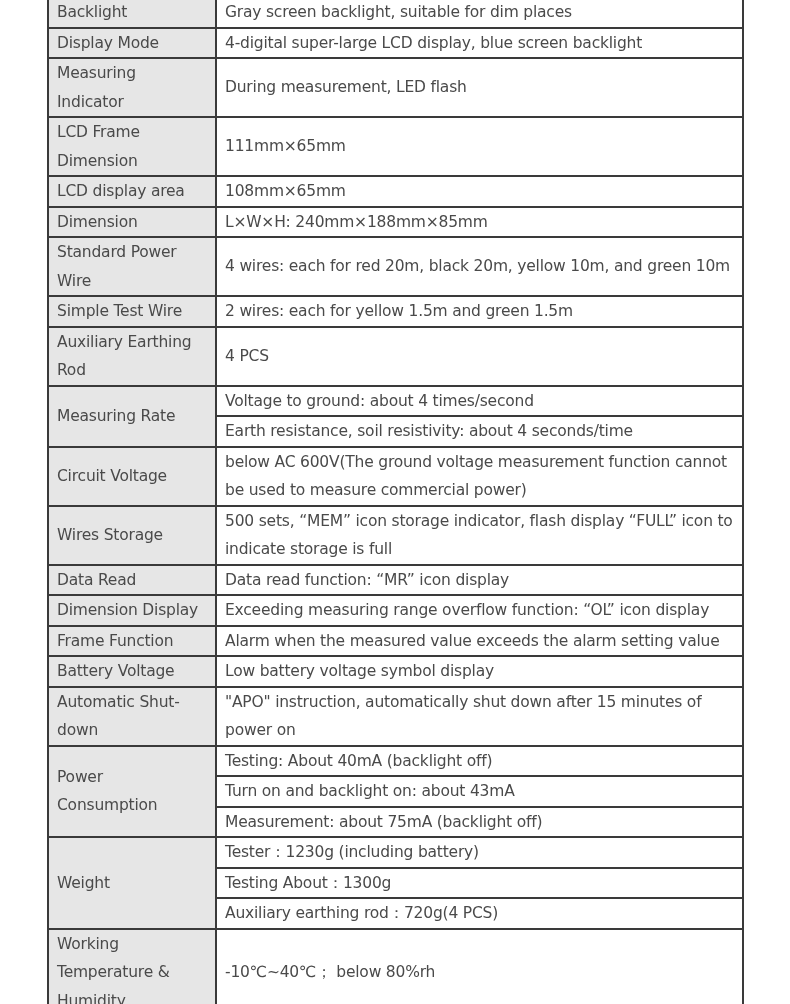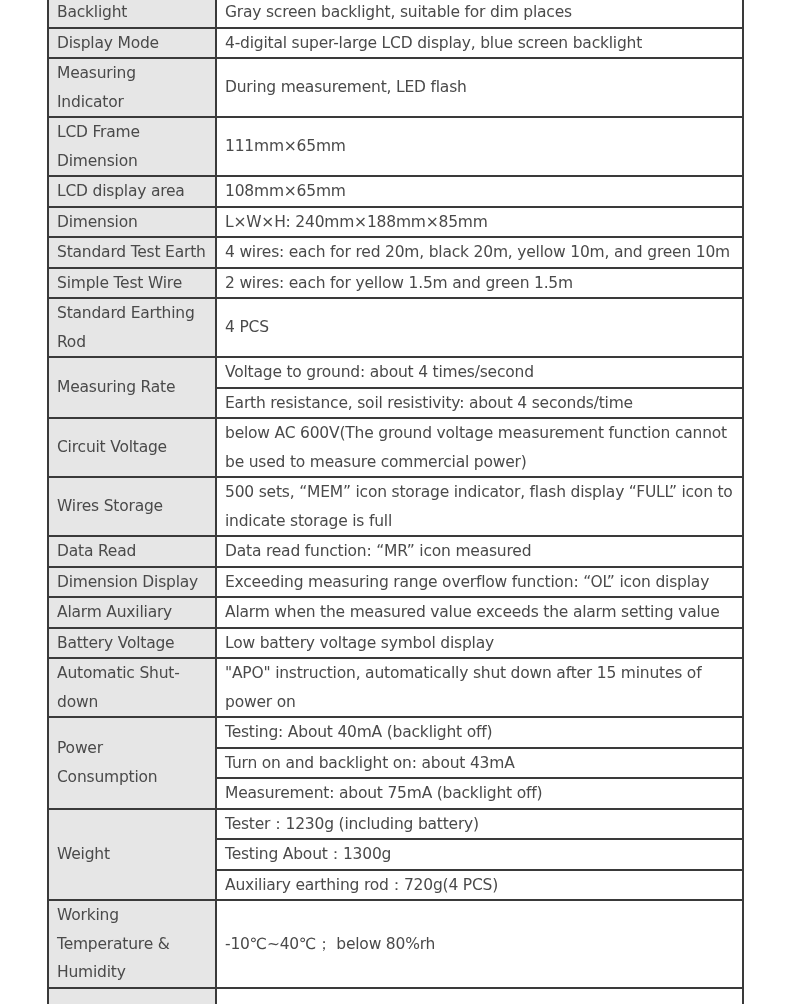--- a/index.html
+++ b/index.html
@@ -41,56 +41,56 @@
       </tr>
       <tr>
         <td class="label" rowspan="1">LCD display area</td>
         <td class="val">108mm×65mm</td>
       </tr>
       <tr>
         <td class="label" rowspan="1">Dimension</td>
         <td class="val">L×W×H: 240mm×188mm×85mm</td>
       </tr>
       <tr>
-        <td class="label" rowspan="1">Standard Test Earth</td>
+        <td class="label" rowspan="1">Standard Power Wire</td>
         <td class="val">4 wires: each for red 20m, black 20m, yellow 10m, and green 10m</td>
       </tr>
       <tr>
         <td class="label" rowspan="1">Simple Test Wire</td>
         <td class="val">2 wires: each for yellow 1.5m and green 1.5m</td>
       </tr>
       <tr>
-        <td class="label" rowspan="1">Standard Earthing Rod</td>
+        <td class="label" rowspan="1">Auxiliary Earthing Rod</td>
         <td class="val">4 PCS</td>
       </tr>
       <tr>
         <td class="label" rowspan="2">Measuring Rate</td>
         <td class="val">Voltage to ground: about 4 times/second</td>
       </tr>
       <tr>
         <td class="val">Earth resistance, soil resistivity: about 4 seconds/time</td>
       </tr>
       <tr>
         <td class="label" rowspan="1">Circuit Voltage</td>
         <td class="val">below AC 600V(The ground voltage measurement function cannot be used to measure commercial power)</td>
       </tr>
       <tr>
         <td class="label" rowspan="1">Wires Storage</td>
         <td class="val">500 sets, “MEM” icon storage indicator, flash display “FULL” icon to indicate storage is full</td>
       </tr>
       <tr>
         <td class="label" rowspan="1">Data Read</td>
-        <td class="val">Data read function: “MR” icon measured</td>
+        <td class="val">Data read function: “MR” icon display</td>
       </tr>
       <tr>
         <td class="label" rowspan="1">Dimension Display</td>
         <td class="val">Exceeding measuring range overflow function: “OL” icon display</td>
       </tr>
       <tr>
-        <td class="label" rowspan="1">Alarm Auxiliary</td>
+        <td class="label" rowspan="1">Frame Function</td>
         <td class="val">Alarm when the measured value exceeds the alarm setting value</td>
       </tr>
       <tr>
         <td class="label" rowspan="1">Battery Voltage</td>
         <td class="val">Low battery voltage symbol display</td>
       </tr>
       <tr>
         <td class="label" rowspan="1">Automatic Shut-down</td>
         <td class="val">"APO" instruction, automatically shut down after 15 minutes of power on</td>
       </tr>

